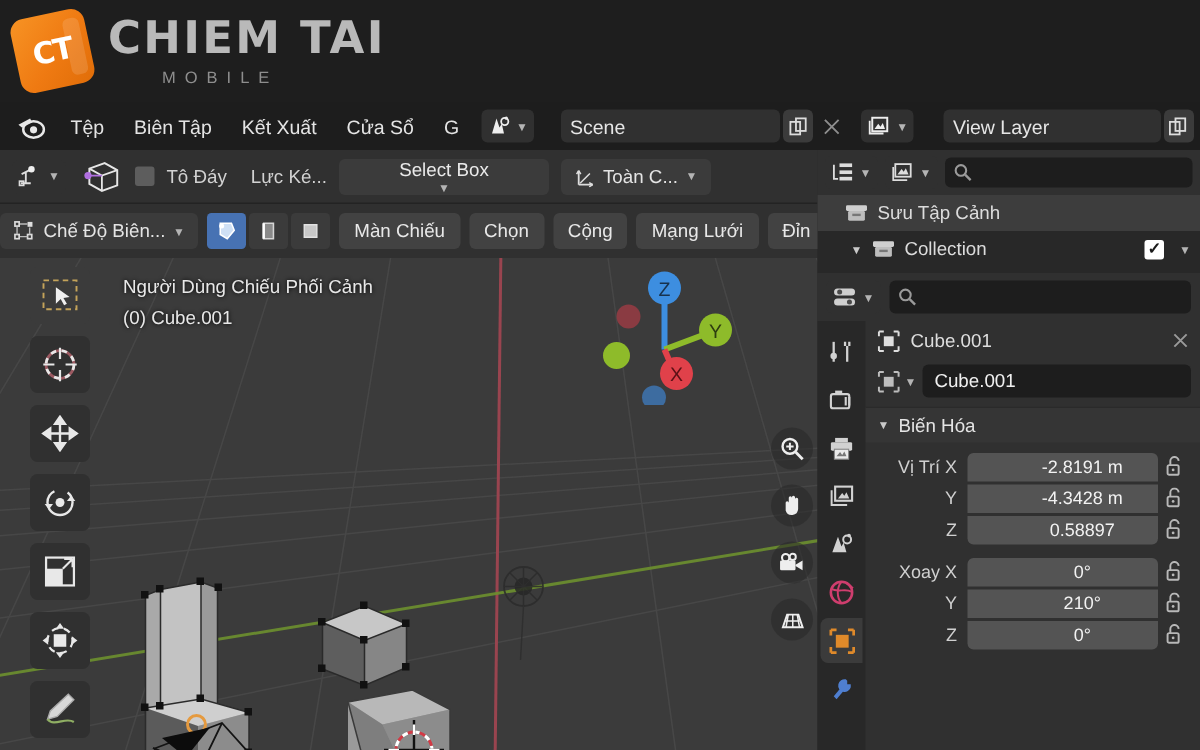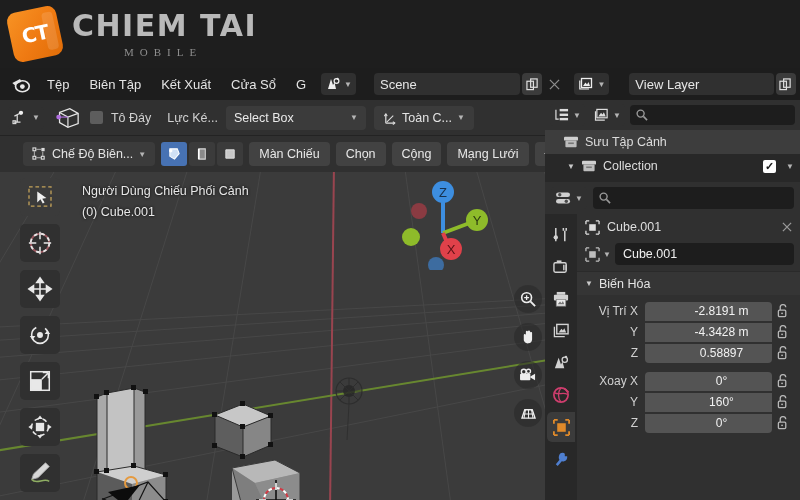--- a/index.html
+++ b/index.html
@@ -32,21 +32,21 @@
     color: #fff; font-weight: bold; font-size: 20px; letter-spacing: -1px;
     font-family: "DejaVu Sans", sans-serif;
   }
   .logo-text { margin-left: 12px; line-height: 1; }
   .logo-main {
     color: #b9b9b9; font-size: 30px; font-weight: bold; letter-spacing: 1.5px;
     font-family: "DejaVu Sans", sans-serif;
   }
   .logo-sub {
     color: #8e8e8e; font-size: 11px; letter-spacing: 6px; margin-top: 6px;
-    margin-left: 52px; font-family: Liberation Serif, serif;
+    margin-left: 36px; font-family: Liberation Sans, sans-serif;
   }
 
   
   .topbar {
     position: absolute; left: 0; top: 68px; width: 800px; height: 32px;
     background: #1d1d1d; display: flex; align-items: center; gap: 2px;
     padding: 0 4px;
   }
   .menu-item {
     color: #e4e4e4; font-size: 13px; padding: 4px 9px; border-radius: 3px;
@@ -73,36 +73,36 @@
 
   
   .toolrow1 {
     position: absolute; left: 0; top: 100px; width: 545px; height: 36px;
     background: #303030; display: flex; align-items: center; gap: 8px;
     padding: 0 8px; border-bottom: 1px solid #232323;
   }
   .toolrow2 {
     position: absolute; left: 0; top: 136px; width: 545px; height: 36px;
     background: #303030; display: flex; align-items: center; gap: 6px;
-    padding: 0 23px;
+    padding: 0 0;
   }
   .hdr-btn {
     background: #3b3b3b; border-radius: 4px; height: 24px;
     display: inline-flex; align-items: center; gap: 5px;
     padding: 0 9px; color: #e4e4e4; font-size: 12.5px; white-space: nowrap;
   }
   .hdr-plain {
     background: #424242; border-radius: 4px; height: 24px;
     display: inline-flex; align-items: center;
     padding: 0 10px; color: #e8e8e8; font-size: 12.5px; white-space: nowrap;
   }
   .dropfield {
     background: #3b3b3b; border-radius: 4px; height: 24px; min-width: 128px;
     display: inline-flex; align-items: center; justify-content: space-between;
-    padding: 0 8px; color: #eaeaea; font-size: 12.5px;
+    padding: 0 8px; color: #eaeaea; font-size: 12.5px; flex-direction: column;
   }
   .lbl { color: #d2d2d2; font-size: 12.5px; white-space: nowrap; }
   .chkbox {
     width: 13px; height: 13px; background: #5d5d5d; border-radius: 2px;
     display: inline-block;
   }
   .modeseg { display: flex; gap: 2px; }
   .modebtn {
     width: 26px; height: 24px; background: #3b3b3b; border-radius: 3px;
     display: flex; align-items: center; justify-content: center;
@@ -798,21 +798,21 @@
         <span class="lock">
           <svg width="12" height="14" viewBox="0 0 13 15">
             <path d="M3.5 6.5 L3.5 4 A3 3 0 0 1 9.5 3.4" fill="none" stroke="#b8b8b8" stroke-width="1.4"></path>
             <rect x="1.5" y="6.5" width="8" height="7" rx="1.2" fill="none" stroke="#b8b8b8" stroke-width="1.4"></rect>
             <circle cx="5.5" cy="10" r="1" fill="#b8b8b8"></circle>
           </svg>
         </span>
       </div>
       <div class="prop-row">
         <span class="prop-label">Y</span>
-        <span class="prop-val">160°</span>
+        <span class="prop-val">210°</span>
         <span class="lock">
           <svg width="12" height="14" viewBox="0 0 13 15">
             <path d="M3.5 6.5 L3.5 4 A3 3 0 0 1 9.5 3.4" fill="none" stroke="#b8b8b8" stroke-width="1.4"></path>
             <rect x="1.5" y="6.5" width="8" height="7" rx="1.2" fill="none" stroke="#b8b8b8" stroke-width="1.4"></rect>
             <circle cx="5.5" cy="10" r="1" fill="#b8b8b8"></circle>
           </svg>
         </span>
       </div>
       <div class="prop-row">
         <span class="prop-label">Z</span>

